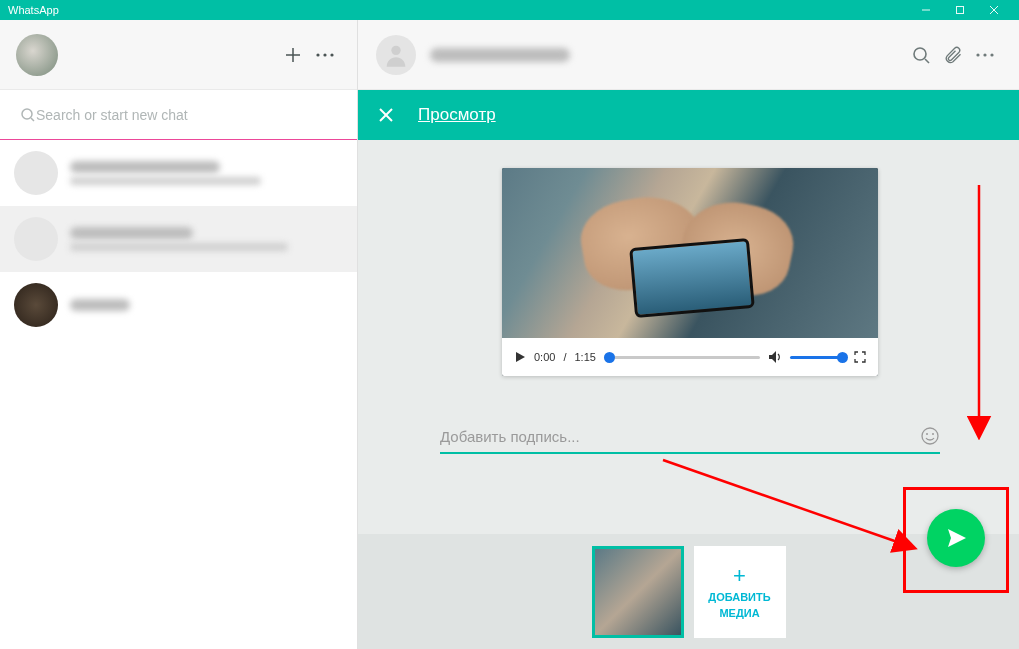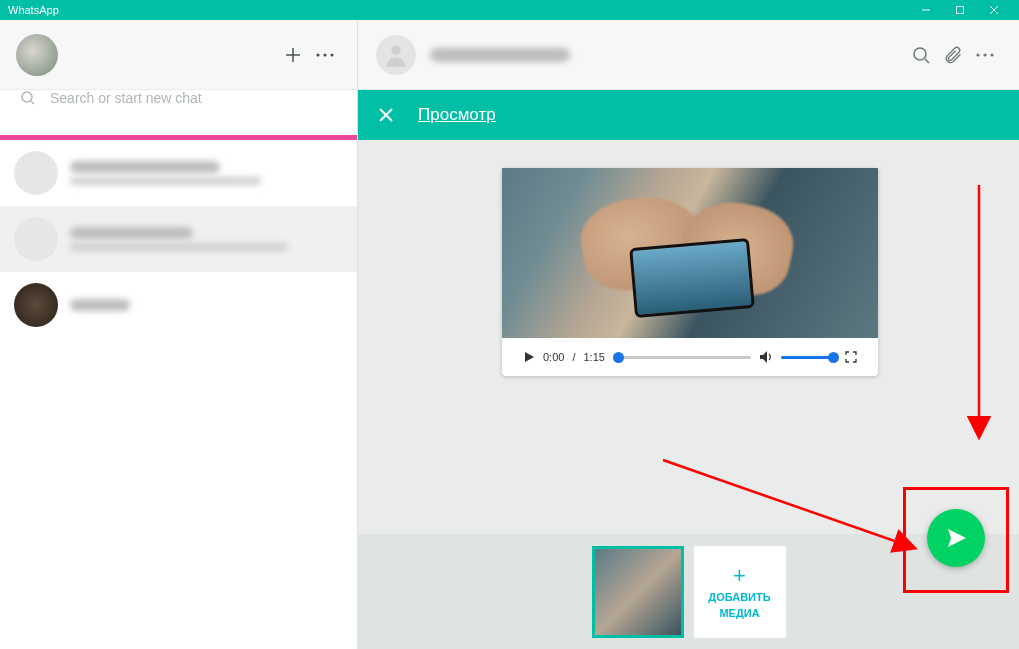--- a/index.html
+++ b/index.html
@@ -7,21 +7,21 @@
   .titlebar { height: 20px; background:#00bfa5; color:#fff; display:flex; align-items:center; font-size:11px; padding:0 8px; position:relative;}
   .titlebar .spacer{flex:1;}
   .win-controls{display:flex; gap:0;}
   .win-btn{width:34px;height:20px;display:flex;align-items:center;justify-content:center;color:rgba(255,255,255,.9);}
   .app{display:flex; height:629px;}
   .sidebar{width:358px; border-right:1px solid #e0e0e0; background:#fff; display:flex; flex-direction:column;}
   .side-head{height:70px; background:#f7f7f7; display:flex; align-items:center; padding:0 16px; border-bottom:1px solid #eaeaea;}
   .avatar{width:42px;height:42px;border-radius:50%;background:radial-gradient(circle at 40% 40%, #d9d6cf, #788a7a);}
   .side-head .grow{flex:1;}
   .icon-btn{width:32px;height:32px;display:flex;align-items:center;justify-content:center;color:#6f7a7a;cursor:pointer;}
-  .search-row{height:50px;display:flex;align-items:flex-start;padding:0 20px;gap:14px;color:#9aa0a0;border-bottom:5px solid #ec4899;}
+  .search-row{height:50px;display:flex;align-items:center;padding:0 20px;gap:0;color:#9aa0a0;border-bottom:1px solid #ec4899;}
   .search-input{flex:1;border:none;outline:none;font-size:14px;color:#5a6060;background:transparent;}
   .search-input::placeholder{color:#b0b6b6;}
   .chat-list{flex:1;overflow:hidden;}
   .chat-item{display:flex;align-items:center;gap:12px;padding:10px 14px;min-height:66px;}
   .chat-item .avat{width:44px;height:44px;border-radius:50%;background:#e6e6e6;flex:none;}
   .chat-item .txts{flex:1;}
   .blur-line{height:12px;border-radius:6px;background:#bdbdbd;filter:blur(3px);margin:4px 0;}
   .blur-line.small{height:8px;width:70%;background:#cfcfcf;}
   .chat-item.selected{background:#f0f0f0;}
   .main{flex:1;display:flex;flex-direction:column;background:#fff;position:relative;}
@@ -30,21 +30,21 @@
   .contact-name{margin-left:14px;height:14px;width:140px;border-radius:7px;background:#bdbdbd;filter:blur(3px);}
   .main-head .grow{flex:1;}
   .preview-bar{height:50px;background:#00bfa5;display:flex;align-items:center;padding:0 20px;gap:24px;color:#fff;}
   .preview-title{font-size:17px;font-weight:400;text-decoration:underline;}
   .preview-body{flex:1;background:#e9eceb;position:relative;}
   .video-box{position:absolute;left:144px;top:28px;width:376px;height:208px;background:#1b2b33;border-radius:2px;box-shadow:0 1px 4px rgba(0,0,0,.2);overflow:hidden;}
   .video-frame{width:100%;height:170px;background:linear-gradient(120deg,#5c7a86 0%,#6f8c93 18%,#b5a694 35%,#c8b79c 45%,#3a5460 60%,#5e7882 100%);position:relative;}
   .hand1{position:absolute;left:80px;top:30px;width:120px;height:90px;background:radial-gradient(ellipse at 40% 40%,#d8b290,#b78c6b);border-radius:40% 50% 50% 40%;transform:rotate(-10deg);filter:blur(1px);}
   .hand2{position:absolute;left:180px;top:35px;width:110px;height:90px;background:radial-gradient(ellipse at 50% 50%,#d8b290,#b78c6b);border-radius:50% 40% 40% 50%;transform:rotate(12deg);filter:blur(1px);}
   .phone{position:absolute;left:130px;top:75px;width:120px;height:70px;background:linear-gradient(#6aa9c8,#2a5e78);border-radius:6px;transform:rotate(-5deg);border:3px solid #111;}
-  .controls{height:38px;background:#fff;display:flex;align-items:center;padding:0 21px;gap:8px;font-size:11px;color:#333;}
+  .controls{height:38px;background:#fff;display:flex;align-items:center;padding:0 12px;gap:8px;font-size:11px;color:#333;}
   .slider{flex:1;height:3px;background:#c9c9c9;border-radius:2px;position:relative;}
   .slider .dot{position:absolute;left:0;top:-4px;width:11px;height:11px;border-radius:50%;background:#1a73e8;}
   .vol-slider{width:56px;height:3px;background:#1a73e8;border-radius:2px;position:relative;}
   .vol-slider .dot{position:absolute;right:-2px;top:-4px;width:11px;height:11px;border-radius:50%;background:#1a73e8;}
   .caption-row{position:absolute;left:82px;top:280px;width:500px;display:flex;align-items:center;border-bottom:2px solid #00bfa5;padding:6px 0;}
   .caption-input{flex:1;border:none;outline:none;background:transparent;font-size:15px;color:#888;}
   .caption-input::placeholder{color:#9a9a9a;}
   .thumbs-row{position:absolute;left:0;right:0;bottom:0;height:115px;background:#dfe3e2;display:flex;align-items:center;justify-content:center;gap:10px;}
   .thumb{width:92px;height:92px;background:#2c3e46;border:3px solid #00bfa5;}
   .thumb-inner{width:100%;height:100%;background:linear-gradient(135deg,#5c7a86,#b5a694,#3a5460);}
@@ -204,20 +204,31 @@
               <div class="dot"></div>
             </div>
           <span>
             <svg width="12" height="12" viewBox="0 0 12 12">
                 <path d="M1 4V1h3M11 4V1H8M1 8v3h3M11 8v3H8" fill="none" stroke="#333" stroke-width="1.3"></path>
               </svg>
           </span>
         </div>
       </div>
 
+      <div class="caption-row">
+        <input class="caption-input" placeholder="Добавить подпись..." style="">
+        <span style="color:#9a9a9a">
+          <svg width="20" height="20" viewBox="0 0 20 20">
+              <circle cx="10" cy="10" r="8" fill="none" stroke="currentColor" stroke-width="1.3"></circle>
+              <circle cx="7" cy="8" r="1" fill="currentColor"></circle>
+              <circle cx="13" cy="8" r="1" fill="currentColor"></circle>
+              <path d="M6 12c1 1.5 2.5 2 4 2s3-.5 4-2" fill="none" stroke="currentColor" stroke-width="1.3"></path>
+            </svg>
+        </span>
+      </div>
 
       <div class="thumbs-row">
         <div class="thumb">
             <div class="thumb-inner"></div>
           </div>
         <div class="add-media">
           <span class="plus">+</span>
           <span>ДОБАВИТЬ</span>
           <span>МЕДИА</span>
         </div>

